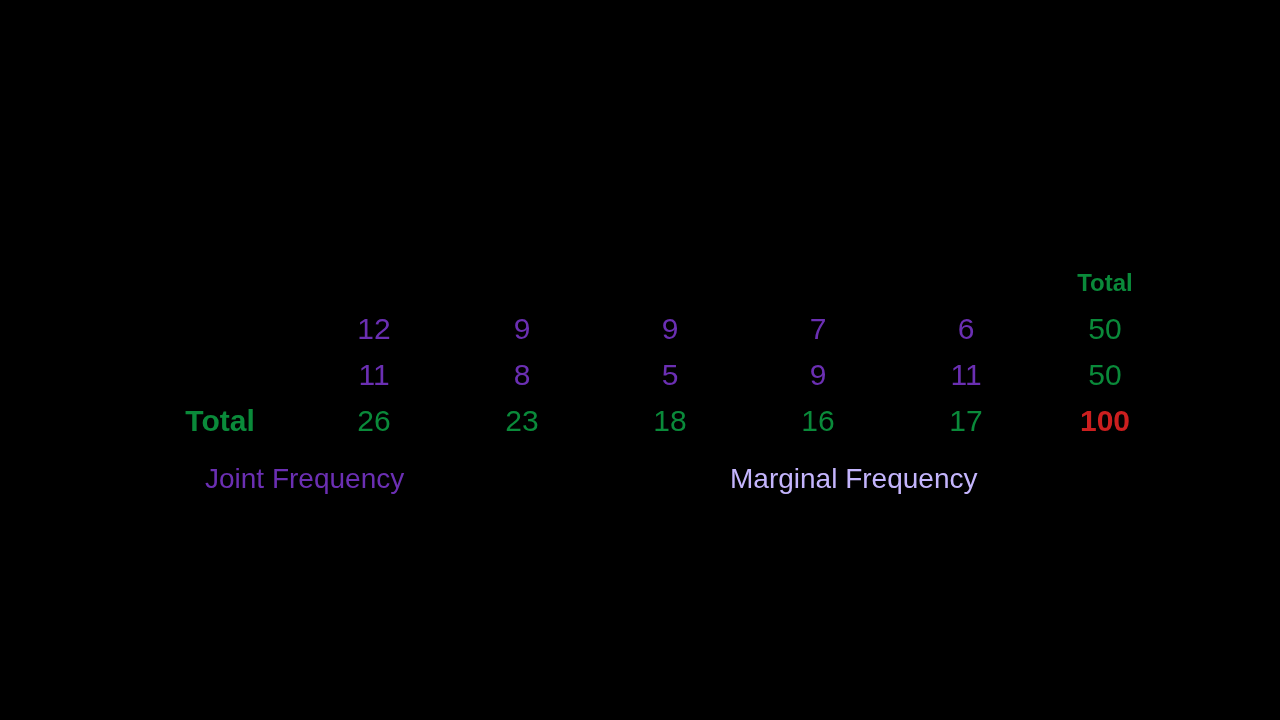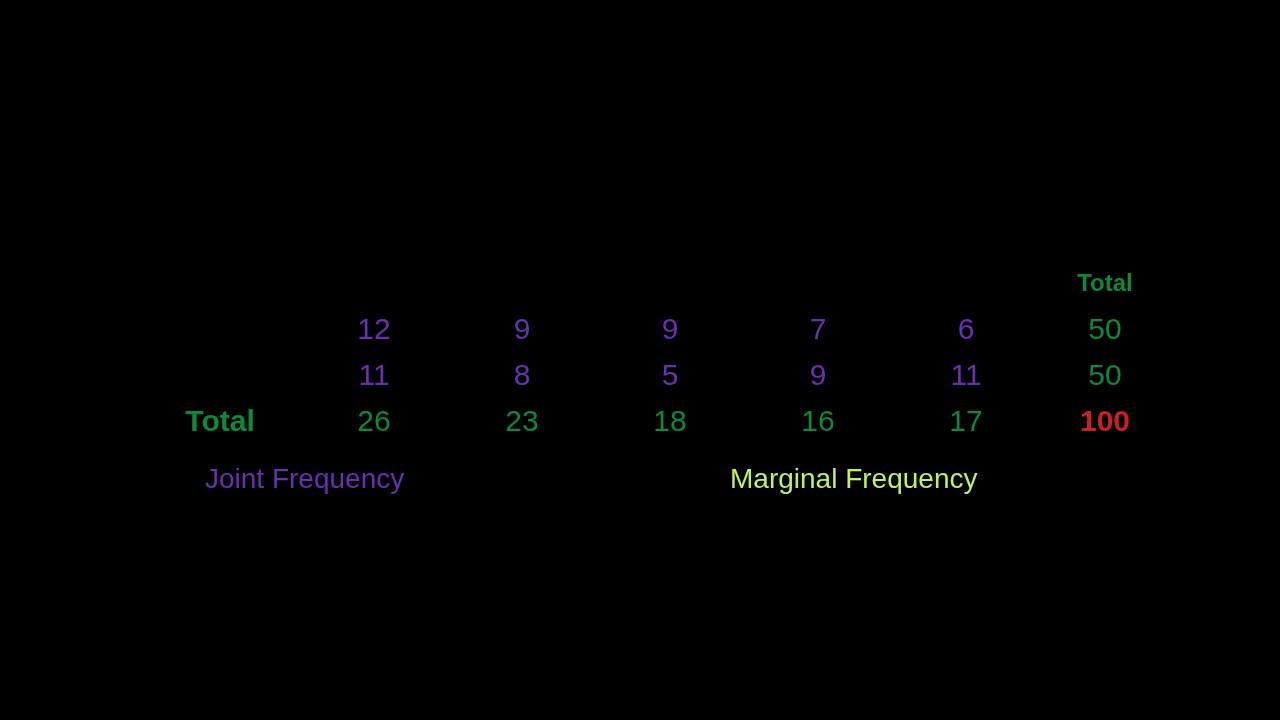--- a/index.html
+++ b/index.html
@@ -43,21 +43,21 @@
     font-size: 28px;
   }
   .legend-joint {
     position: absolute;
     left: 205px;
     color: #6b2fb3;
   }
   .legend-marginal {
     position: absolute;
     left: 730px;
-    color: #bef264;
+    color: #c4b5fd;
   }
   .watermark {
     position: absolute;
     right: 18px;
     bottom: 12px;
     color: #555;
     font-size: 22px;
     font-family: Georgia, "Times New Roman", serif;
     opacity: 0.85;
   }

